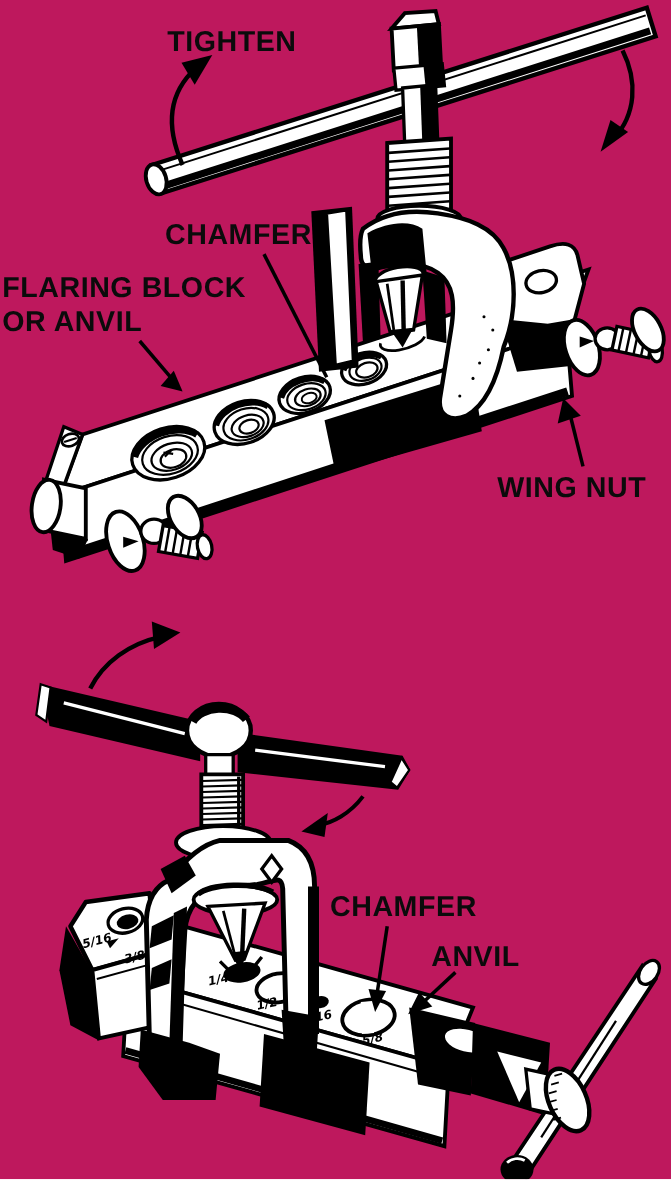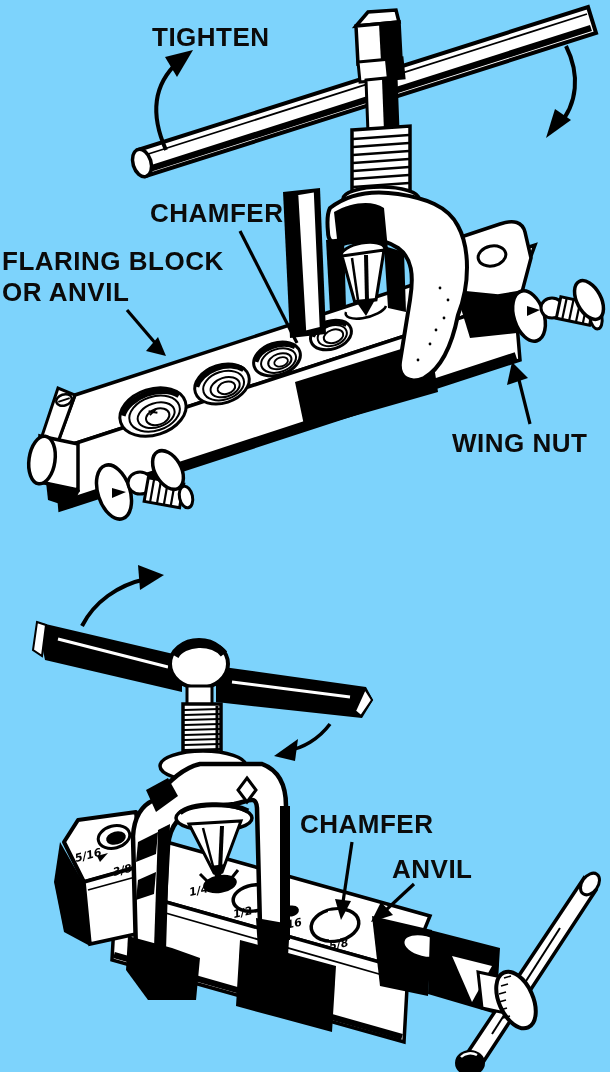--- a/index.html
+++ b/index.html
@@ -1,16 +1,16 @@
 <!DOCTYPE html>
 <html><head>
 <meta charset="utf-8">
 <style>
   html,body{margin:0;padding:0;background:#ffffff;}
-  .canvas{position:relative;width:610px;height:1072px;background:#7dd3fc;overflow:hidden;}
+  .canvas{position:relative;width:610px;height:1072px;background:#be185d;overflow:hidden;}
   svg{display:block;}
   .lbl{font-family:"Liberation Sans",sans-serif;font-weight:700;font-size:26px;fill:#0b0b0b;letter-spacing:0.5px;}
   .frac{font-family:"DejaVu Sans",sans-serif;font-style:italic;font-weight:700;font-size:11px;fill:#000;}
   .ink{stroke:#000;fill:none;}
   .w{fill:#fff;stroke:#000;}
   .b{fill:#000;stroke:none;}
 </style>
 </head>
 <body>
 

